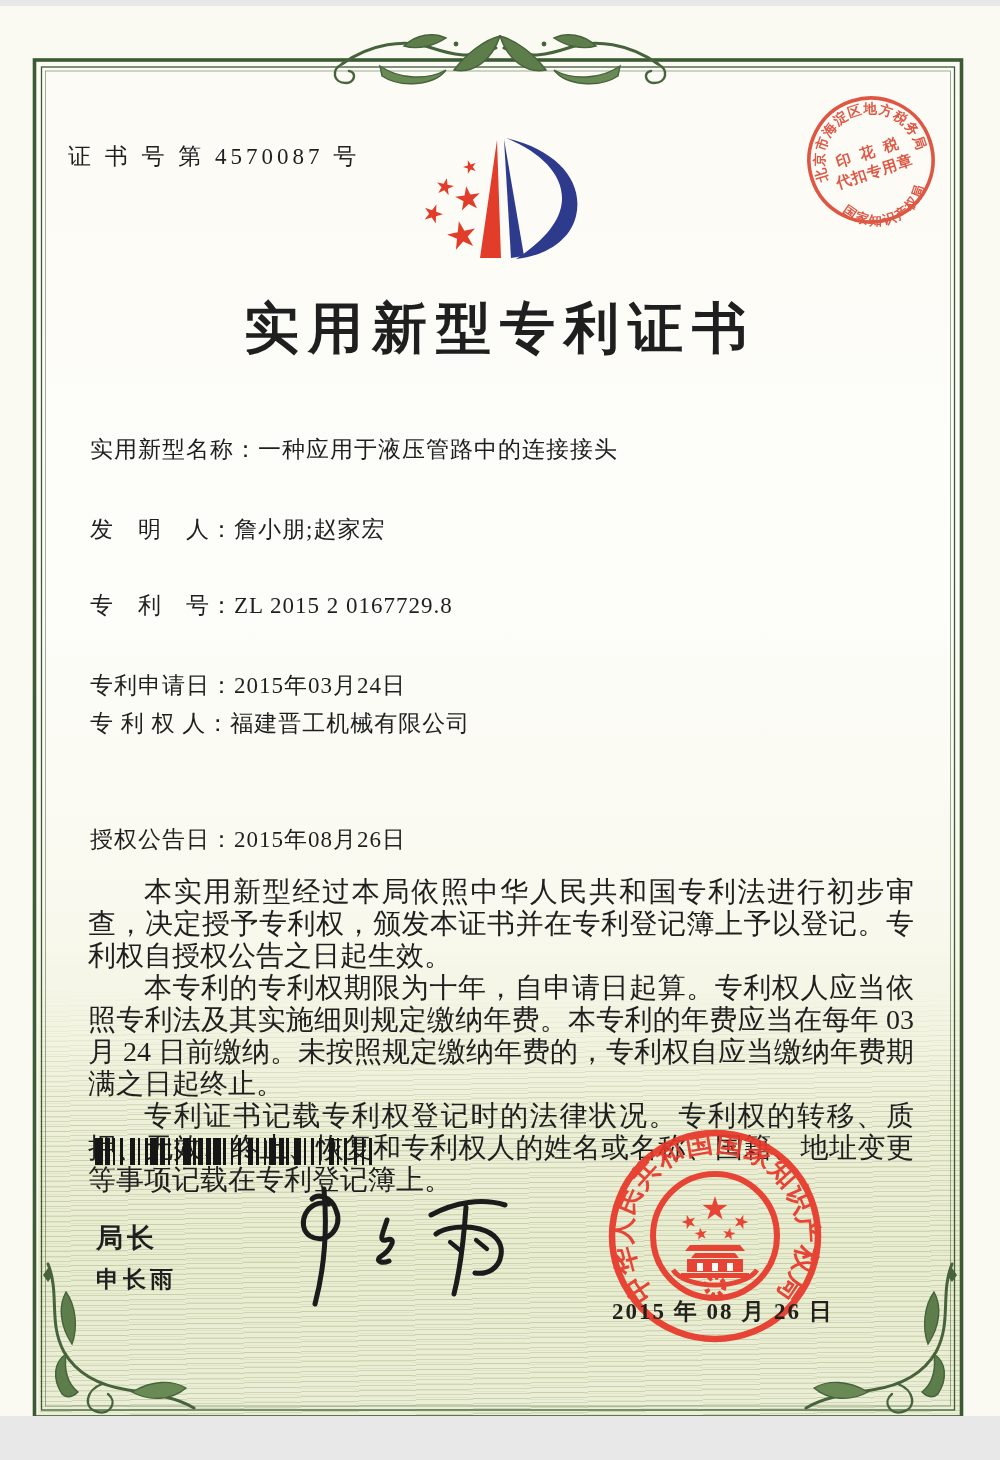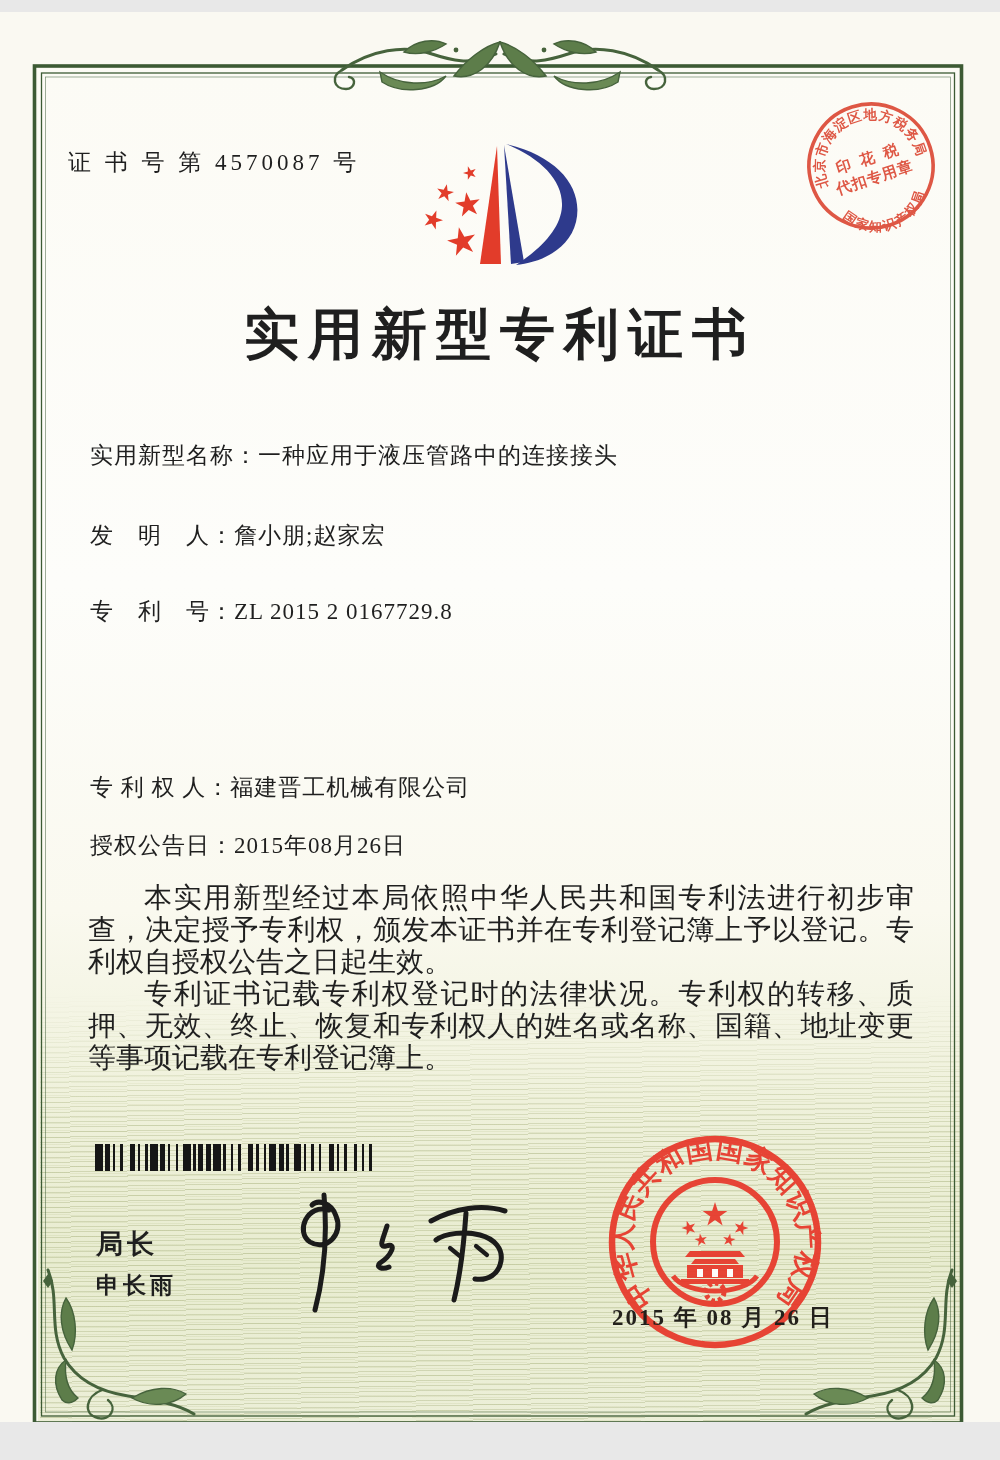--- a/index.html
+++ b/index.html
@@ -1,17 +1,17 @@
 <!DOCTYPE html>
 <html><head>
 <meta charset="utf-8">
 <style>
   html,body{margin:0;padding:0;background:#e8e8e8;}
   .page{
-    position:relative;width:1000px;height:1410px;margin:12px auto;
+    position:relative;width:1000px;height:1410px;margin:6px auto;
     background:#faf9f2;overflow:hidden;
     font-family:"Liberation Serif","DejaVu Serif",serif;color:#1f1f1f;
   }
   .tint{
     position:absolute;left:38px;top:57px;width:924px;height:1357px;
     background:linear-gradient(180deg,#fcfbf5 0%,#fdfdfa 38%,#faf9ef 62%,#eff1db 76%,#e8ecd0 88%,#ecefd8 100%);
   }
   .waves{
     position:absolute;left:40px;top:980px;width:920px;height:432px;
     background-image:
@@ -19,21 +19,21 @@
       repeating-linear-gradient(181deg, rgba(170,180,120,.16) 0 1px, rgba(255,255,255,0) 1px 7px);
     -webkit-mask-image:linear-gradient(180deg,transparent 0,#000 140px);
     mask-image:linear-gradient(180deg,transparent 0,#000 140px);
   }
   svg{position:absolute;overflow:visible;}
   .frame-svg{left:0;top:0;}
   .cert-no{position:absolute;left:68px;top:135px;font-size:23px;letter-spacing:4px;}
   .title{position:absolute;left:0;top:286px;width:100%;text-align:center;
     font-size:55px;font-weight:bold;letter-spacing:9px;}
   .field{position:absolute;left:90px;font-size:23px;letter-spacing:1px;white-space:nowrap;}
-  .f0{top:428px}.f1{top:508px}.f2{top:584px}.f3{top:664px}.f4{top:760px}.f5{top:818px}
+  .f0{top:428px}.f1{top:508px}.f2{top:584px}.f3{top:664px}.f4{top:702px}.f5{top:818px}
   .paras{position:absolute;left:88px;top:870px;width:826px;font-size:28px;line-height:32px;text-align:justify;}
   .paras p{margin:0;text-indent:2em;}
   .barcode{position:absolute;left:95px;top:1132px;width:277px;height:27px;display:flex;}
   .barcode i{display:block;height:100%;}
   .bar-b{background:#161616}.bar-w{background:transparent}
   .sig-title{position:absolute;left:96px;top:1214px;font-family:"Liberation Sans","DejaVu Sans",sans-serif;font-weight:bold;font-size:27px;letter-spacing:4px;}
   .sig-name{position:absolute;left:96px;top:1258px;font-family:Liberation Sans, sans-serif;font-weight:bold;font-size:23px;letter-spacing:4px;}
   .footer{position:absolute;left:0;top:1372px;width:100%;text-align:center;font-size:20px;letter-spacing:2px;}
   .seal-date{font-size:23px;font-weight:bold;letter-spacing:2px;fill:#15120f;
     font-family:"Liberation Serif","DejaVu Serif",serif;}
@@ -115,25 +115,27 @@
       <text x="78" y="75" text-anchor="middle" class="ring-t" font-size="15" fill="#dc4a36" letter-spacing="3">印 花 税</text>
       <text x="78" y="95" text-anchor="middle" class="ring-t" font-size="15" fill="#dc4a36" letter-spacing="1">代扣专用章</text>
     </g>
   </svg>
 
   <div class="title">实用新型专利证书</div>
 
   <div class="field f0"><span>实用新型名称：</span><span>一种应用于液压管路中的连接接头</span></div>
   <div class="field f1"><span>发　明　人：</span><span>詹小朋;赵家宏</span></div>
   <div class="field f2"><span>专　利　号：</span><span>ZL 2015 2 0167729.8</span></div>
+  <div class="field f3"><span>专利申请日：</span><span>2015年03月24日</span></div>
   <div class="field f4"><span>专 利 权 人：</span><span>福建晋工机械有限公司</span></div>
   <div class="field f5"><span>授权公告日：</span><span>2015年08月26日</span></div>
 
   <div class="paras">
     <p>本实用新型经过本局依照中华人民共和国专利法进行初步审查，决定授予专利权，颁发本证书并在专利登记簿上予以登记。专利权自授权公告之日起生效。</p>
+    <p>本专利的专利权期限为十年，自申请日起算。专利权人应当依照专利法及其实施细则规定缴纳年费。本专利的年费应当在每年 03 月 24 日前缴纳。未按照规定缴纳年费的，专利权自应当缴纳年费期满之日起终止。</p>
     <p>专利证书记载专利权登记时的法律状况。专利权的转移、质押、无效、终止、恢复和专利权人的姓名或名称、国籍、地址变更等事项记载在专利登记簿上。</p>
   </div>
 
   <div class="barcode">
       <i class="bar-b" style="flex-grow: 3;"></i>
       <i class="bar-w" style="flex-grow: 1;"></i>
       <i class="bar-b" style="flex-grow: 2;"></i>
       <i class="bar-w" style="flex-grow: 1;"></i>
       <i class="bar-b" style="flex-grow: 1;"></i>
       <i class="bar-w" style="flex-grow: 2;"></i>

